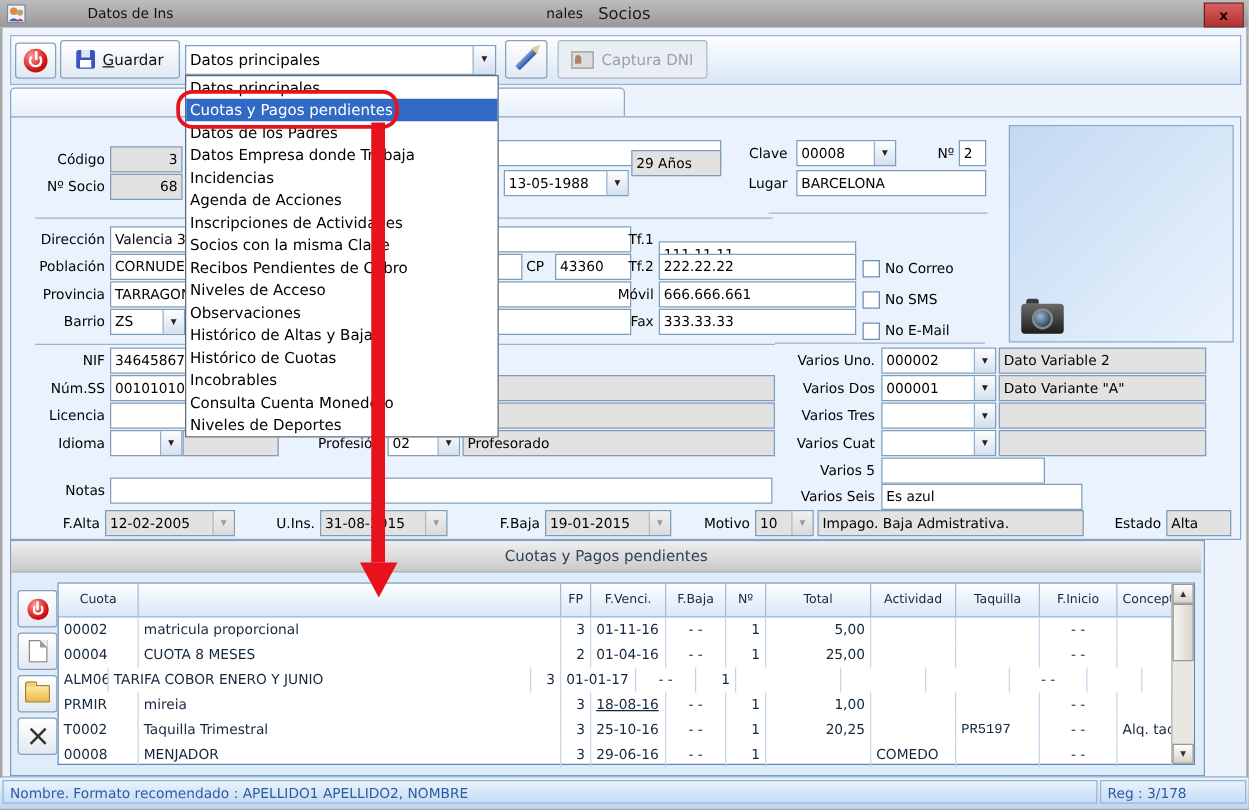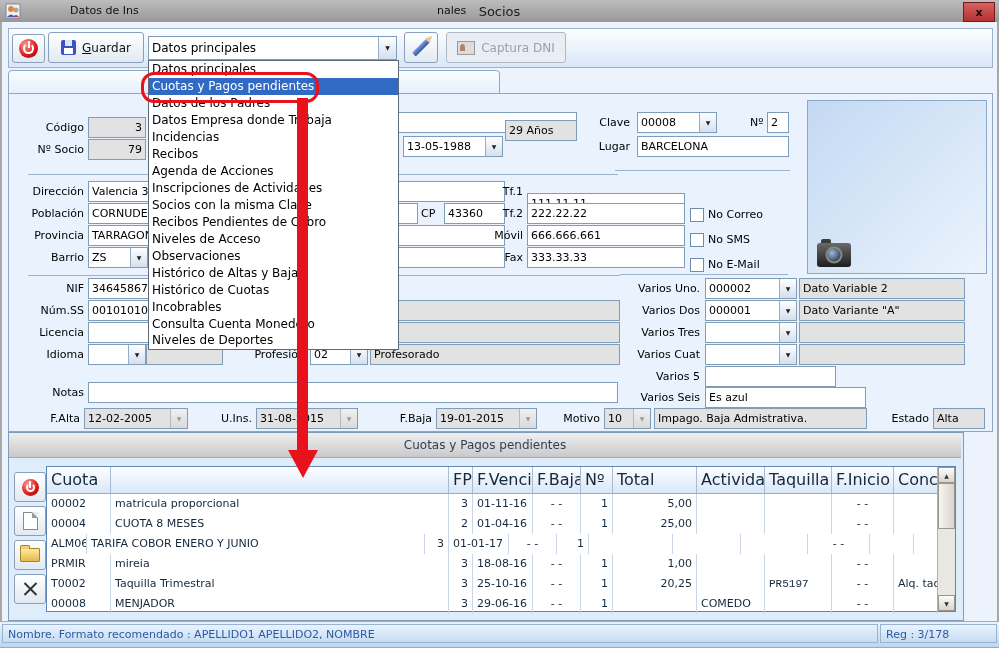--- a/index.html
+++ b/index.html
@@ -100,21 +100,21 @@
     display:flex;align-items:center;justify-content:center;font-size:12px;color:#30405a;}
   .sbtn{position:absolute;left:14px;width:30px;height:28px;
     background:linear-gradient(#ffffff,#e2e9f2);border:1px solid #8aa0ba;border-radius:3px;
     display:flex;align-items:center;justify-content:center;}
   
   .ptable{position:absolute;left:46px;top:466px;width:910px;height:146px;
     background:#fff;border:1px solid #5f87b5;box-sizing:border-box;}
   .thead{display:flex;height:26px;background:linear-gradient(#fdfeff,#d8e7f8);
     border-bottom:1px solid #8fb0d0;}
   .hcell{box-sizing:border-box;border-right:1px solid #a8bdd4;padding:0 4px;
-    font-size:16px;line-height:25px;color:#15283c;overflow:hidden;white-space:nowrap;}
+    font-size:10px;line-height:25px;color:#15283c;overflow:hidden;white-space:nowrap;text-align:center;}
   .trow{display:flex;height:20px;}
   .tcell{box-sizing:border-box;border-right:1px solid #c6d6e8;padding:0 4px;
     font-size:11px;line-height:20px;color:#15283c;overflow:hidden;white-space:nowrap;}
   .sb{position:absolute;right:0;top:0;bottom:0;width:17px;background:#e9e7e2;border-left:1px solid #b0b0b0;}
   .sb-btn{height:16px;background:linear-gradient(#fdfdfd,#d8d4cc);border:1px solid #9a968e;
     display:flex;align-items:center;justify-content:center;font-size:6px;color:#333;box-sizing:border-box;}
   .sb-btn.down{position:absolute;bottom:0;left:0;right:0;}
   .sb-thumb{position:absolute;left:0;right:0;top:16px;height:46px;
     background:linear-gradient(90deg,#f6f5f1,#d9d5cd);border:1px solid #9a968e;box-sizing:border-box;}
   
@@ -176,21 +176,21 @@
 
   <div class="mainpanel"></div>
   <div class="divider" style="left:28px;top:174px;width:590px"></div>
   <div class="divider" style="left:28px;top:275px;width:592px"></div>
   <div class="divider" style="left:615px;top:170px;width:175px"></div>
   <div class="divider" style="left:620px;top:274px;width:168px"></div>
 
   <div class="lbl r" style="left:8px;top:117px;width:76px">Código</div>
   <div class="field gbox num" style="left:88px;top:117px;width:58px">3</div>
   <div class="lbl r" style="left:8px;top:139px;width:76px">Nº Socio</div>
-  <div class="field gbox num" style="left:88px;top:139px;width:58px">79</div>
+  <div class="field gbox num" style="left:88px;top:139px;width:58px">68</div>
 
   <div class="lbl r" style="left:8px;top:181px;width:76px">Dirección</div>
   <div class="field" style="left:88px;top:181px;width:417px">Valencia 3</div>
   <div class="lbl r" style="left:8px;top:203px;width:76px">Población</div>
   <div class="field" style="left:88px;top:203px;width:330px">CORNUDEL</div>
   <div class="lbl" style="left:421px;top:203px">CP</div>
   <div class="field" style="left:444px;top:203px;width:61px">43360</div>
   <div class="lbl r" style="left:8px;top:225px;width:76px">Provincia</div>
   <div class="field" style="left:88px;top:225px;width:417px">TARRAGON</div>
   <div class="lbl r" style="left:8px;top:247px;width:76px">Barrio</div>
@@ -381,21 +381,21 @@
           <div class="tcell" style="width: 84px; text-align: right;"></div>
           <div class="tcell" style="width: 68px;"></div>
           <div class="tcell" style="width: 67px;"></div>
           <div class="tcell" style="width: 62px; text-align: center;">- -</div>
           <div class="tcell" style="width: 44px;"></div>
         </div>
         <div class="trow">
           <div class="tcell" style="width: 64px;">PRMIR</div>
           <div class="tcell" style="width: 338px;">mireia</div>
           <div class="tcell" style="width: 24px; text-align: right;">3</div>
-          <div class="tcell" style="width: 60px;">18-08-16</div>
+          <div class="tcell" style="width: 60px; text-decoration: underline;">18-08-16</div>
           <div class="tcell" style="width: 48px; text-align: center;">- -</div>
           <div class="tcell" style="width: 32px; text-align: right;">1</div>
           <div class="tcell" style="width: 84px; text-align: right;">1,00</div>
           <div class="tcell" style="width: 68px;"></div>
           <div class="tcell" style="width: 67px;"></div>
           <div class="tcell" style="width: 62px; text-align: center;">- -</div>
           <div class="tcell" style="width: 44px;"></div>
         </div>
         <div class="trow">
           <div class="tcell" style="width: 64px;">T0002</div>
@@ -435,21 +435,20 @@
     <div class="statseg" style="left:2px;width:876px">Nombre. Formato recomendado : APELLIDO1 APELLIDO2, NOMBRE</div>
     <div class="statseg" style="left:880px;width:117px">Reg : 3/178</div>
   </div>
 
   <div class="dd-panel">
       <div class="dd-item">Datos principales</div>
       <div class="dd-item selected">Cuotas y Pagos pendientes</div>
       <div class="dd-item">Datos de los Padres</div>
       <div class="dd-item">Datos Empresa donde Trabaja</div>
       <div class="dd-item">Incidencias</div>
-      <div class="dd-item">Recibos</div>
       <div class="dd-item">Agenda de Acciones</div>
       <div class="dd-item">Inscripciones de Actividades</div>
       <div class="dd-item">Socios con la misma Clave</div>
       <div class="dd-item">Recibos Pendientes de Cobro</div>
       <div class="dd-item">Niveles de Acceso</div>
       <div class="dd-item">Observaciones</div>
       <div class="dd-item">Histórico de Altas y Bajas</div>
       <div class="dd-item">Histórico de Cuotas</div>
       <div class="dd-item">Incobrables</div>
       <div class="dd-item">Consulta Cuenta Monedero</div>

